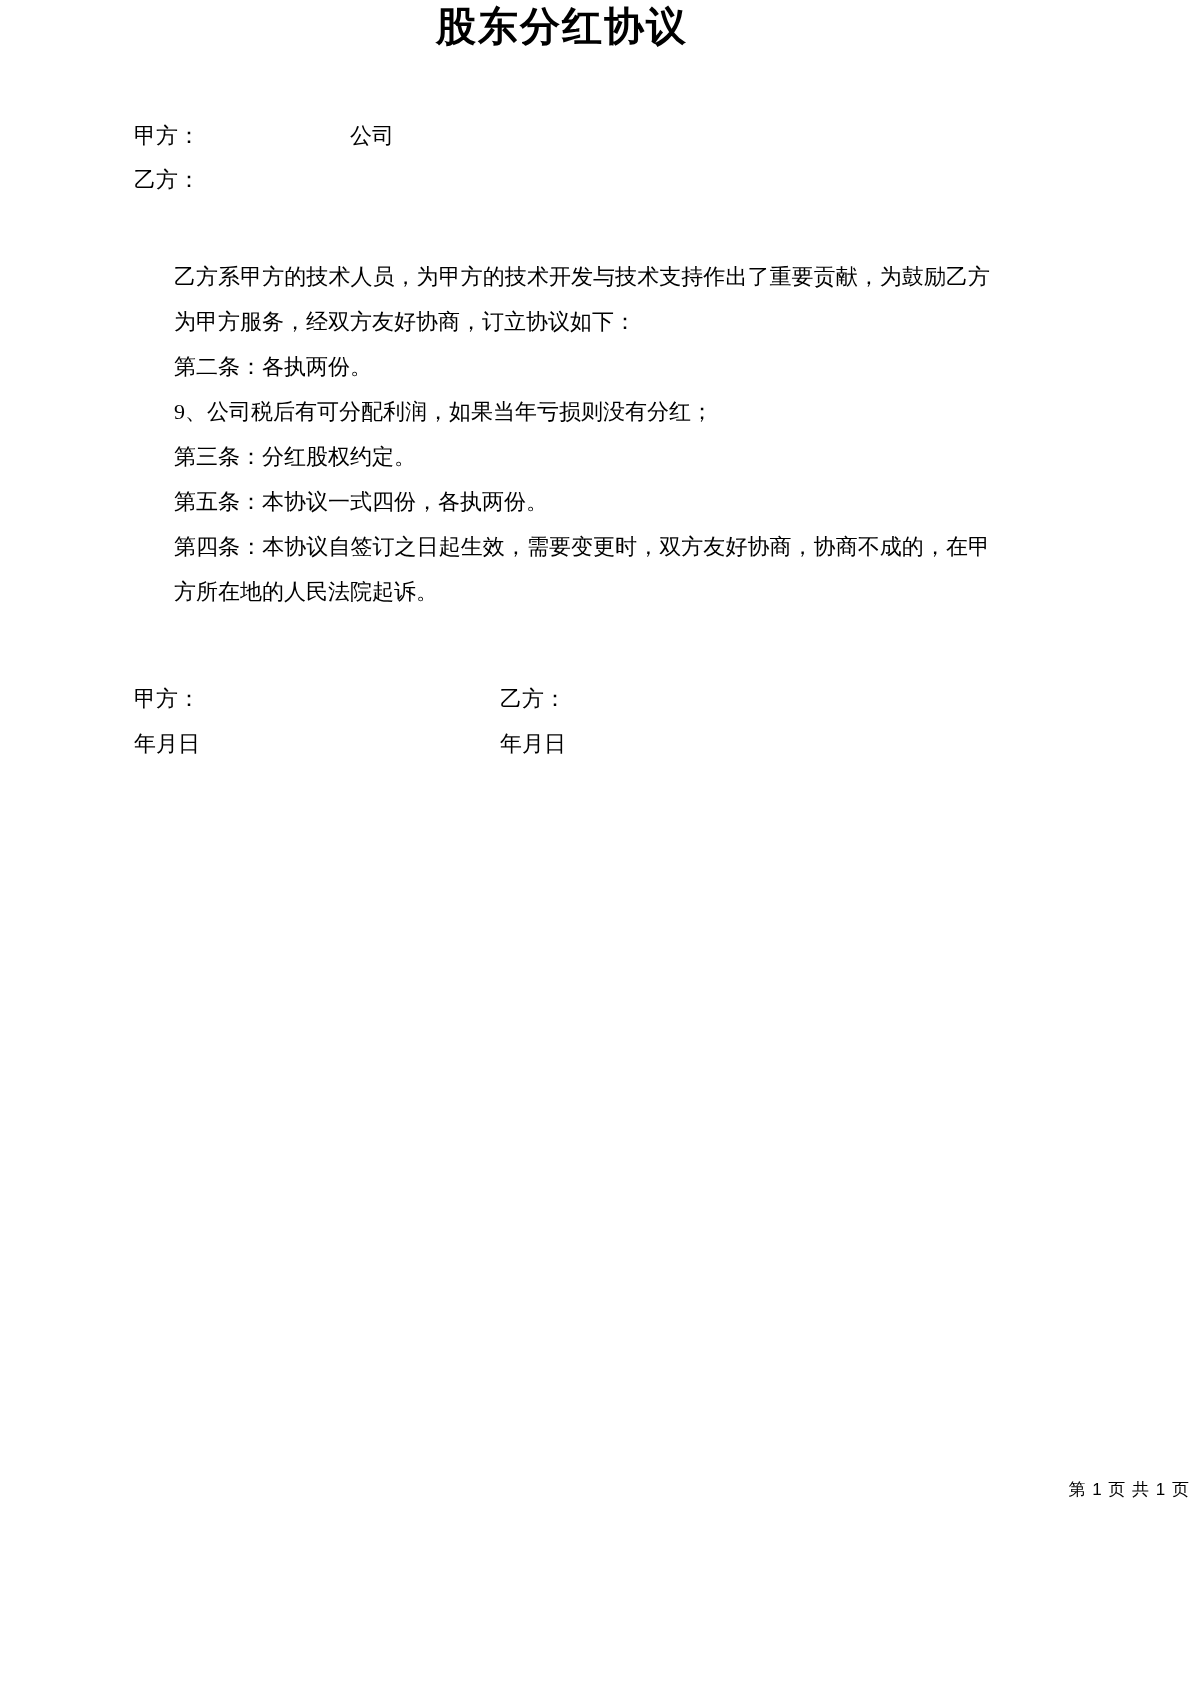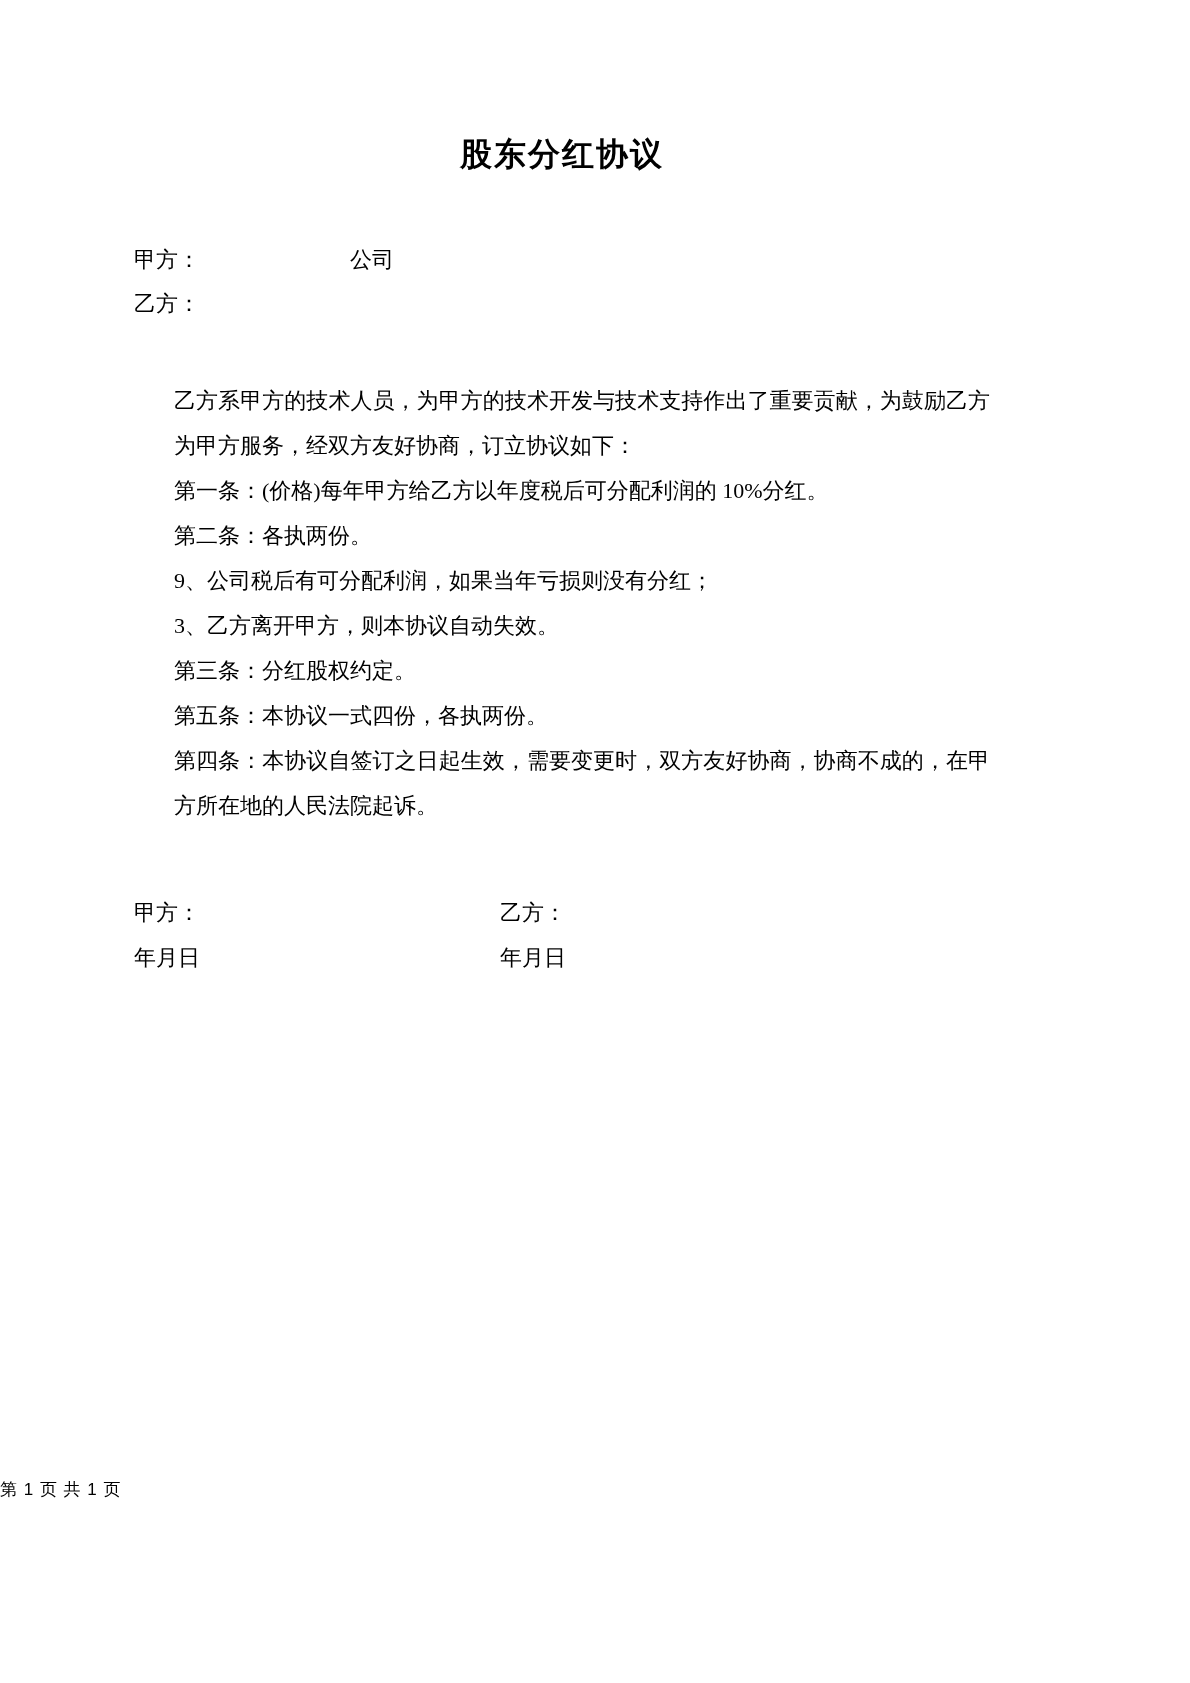--- a/index.html
+++ b/index.html
@@ -21,25 +21,24 @@
     box-sizing: border-box;
   }
   .content {
     position: absolute;
     left: 134px;
     top: 0;
     width: 856px;
   }
   .doc-title {
     text-align: center;
-    font-size: 32px;
+    font-size: 40px;
     font-weight: bold;
     letter-spacing: 2px;
     margin: 0;
-    padding-top: 134px;
     line-height: 1.3;
     font-family: "Liberation Sans", "DejaVu Sans", sans-serif;
   }
   .party-block {
     margin-top: 62px;
   }
   .party-line {
     font-size: 22px;
     line-height: 44px;
     display: flex;
@@ -77,21 +76,21 @@
     width: 366px;
   }
   .sig-col-b {
     display: inline-block;
   }
   .footer {
     position: absolute;
     left: 0;
     right: 0;
     top: 1478px;
-    text-align: left;
+    text-align: right;
     font-size: 17px;
     letter-spacing: 1px;
     font-family: "Liberation Sans", "DejaVu Sans", sans-serif;
   }
 </style>
 </head>
 <body>
 
 <div class="page">
 
@@ -105,24 +104,22 @@
         <span class="party-value">公司</span>
       </div>
       <div class="party-line">
         <span class="party-label">乙方：</span>
         <span class="party-value"></span>
       </div>
     </div>
 
     <div class="body-block">
       <p class="para">乙方系甲方的技术人员，为甲方的技术开发与技术支持作出了重要贡献，为鼓励乙方为甲方服务，经双方友好协商，订立协议如下：</p>
-      <p class="para">第一条：(价格)每年甲方给乙方以年度税后可分配利润的 10%分红。</p>
       <p class="para">第二条：各执两份。</p>
       <p class="para">9、公司税后有可分配利润，如果当年亏损则没有分红；</p>
-      <p class="para">3、乙方离开甲方，则本协议自动失效。</p>
       <p class="para">第三条：分红股权约定。</p>
       <p class="para">第五条：本协议一式四份，各执两份。</p>
       <p class="para">第四条：本协议自签订之日起生效，需要变更时，双方友好协商，协商不成的，在甲方所在地的人民法院起诉。</p>
     </div>
 
     <div class="sig-block">
       <div class="sig-row">
         <span class="sig-col-a">甲方：</span>
         <span class="sig-col-b">乙方：</span>
       </div>

